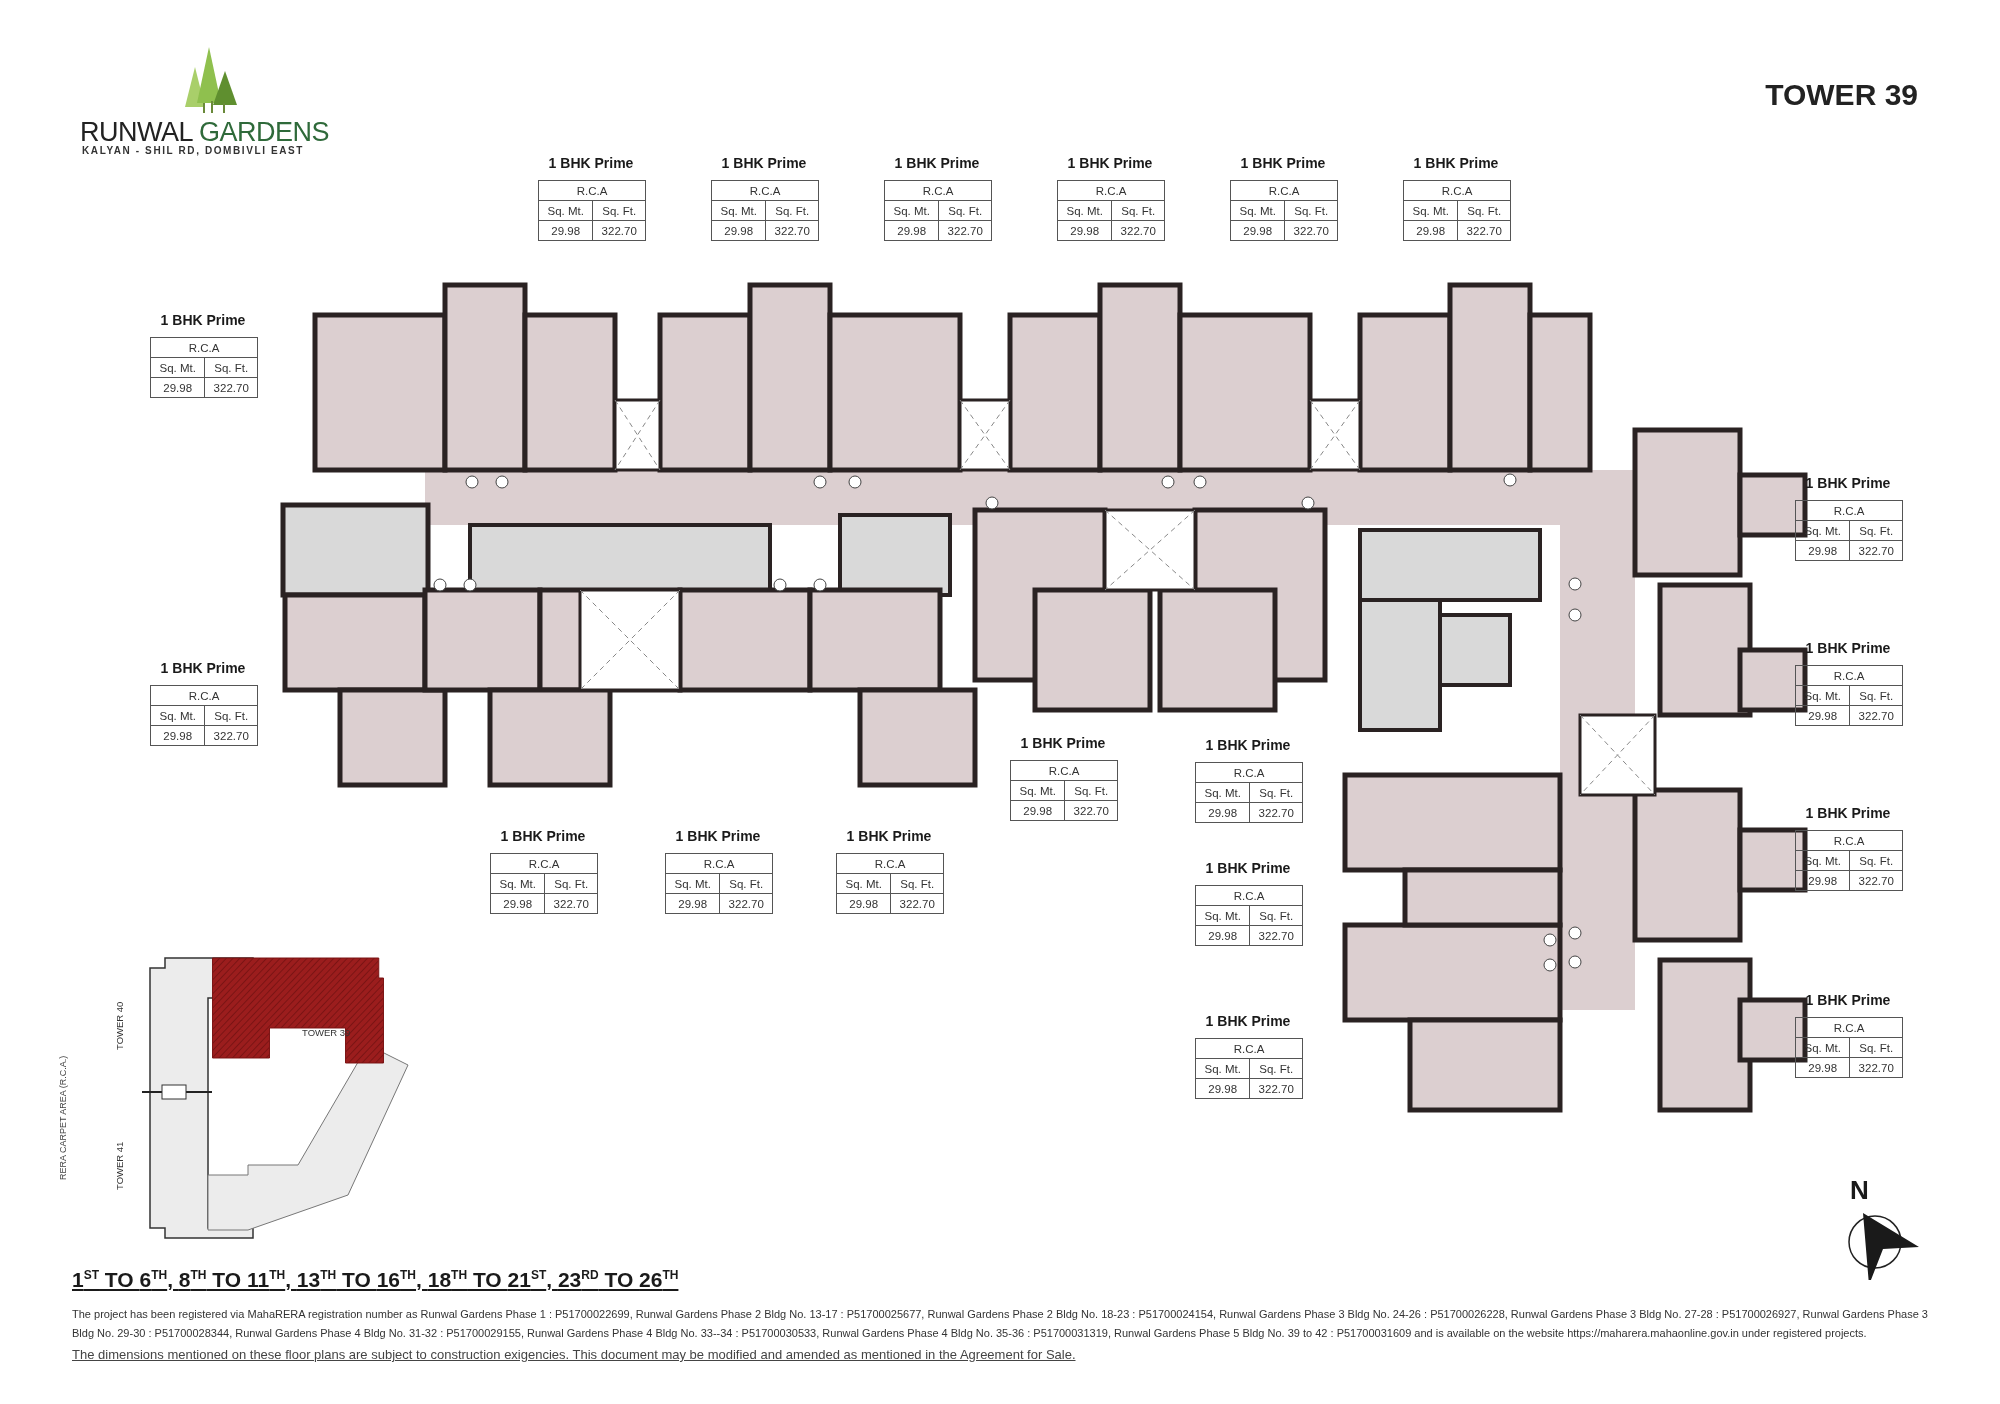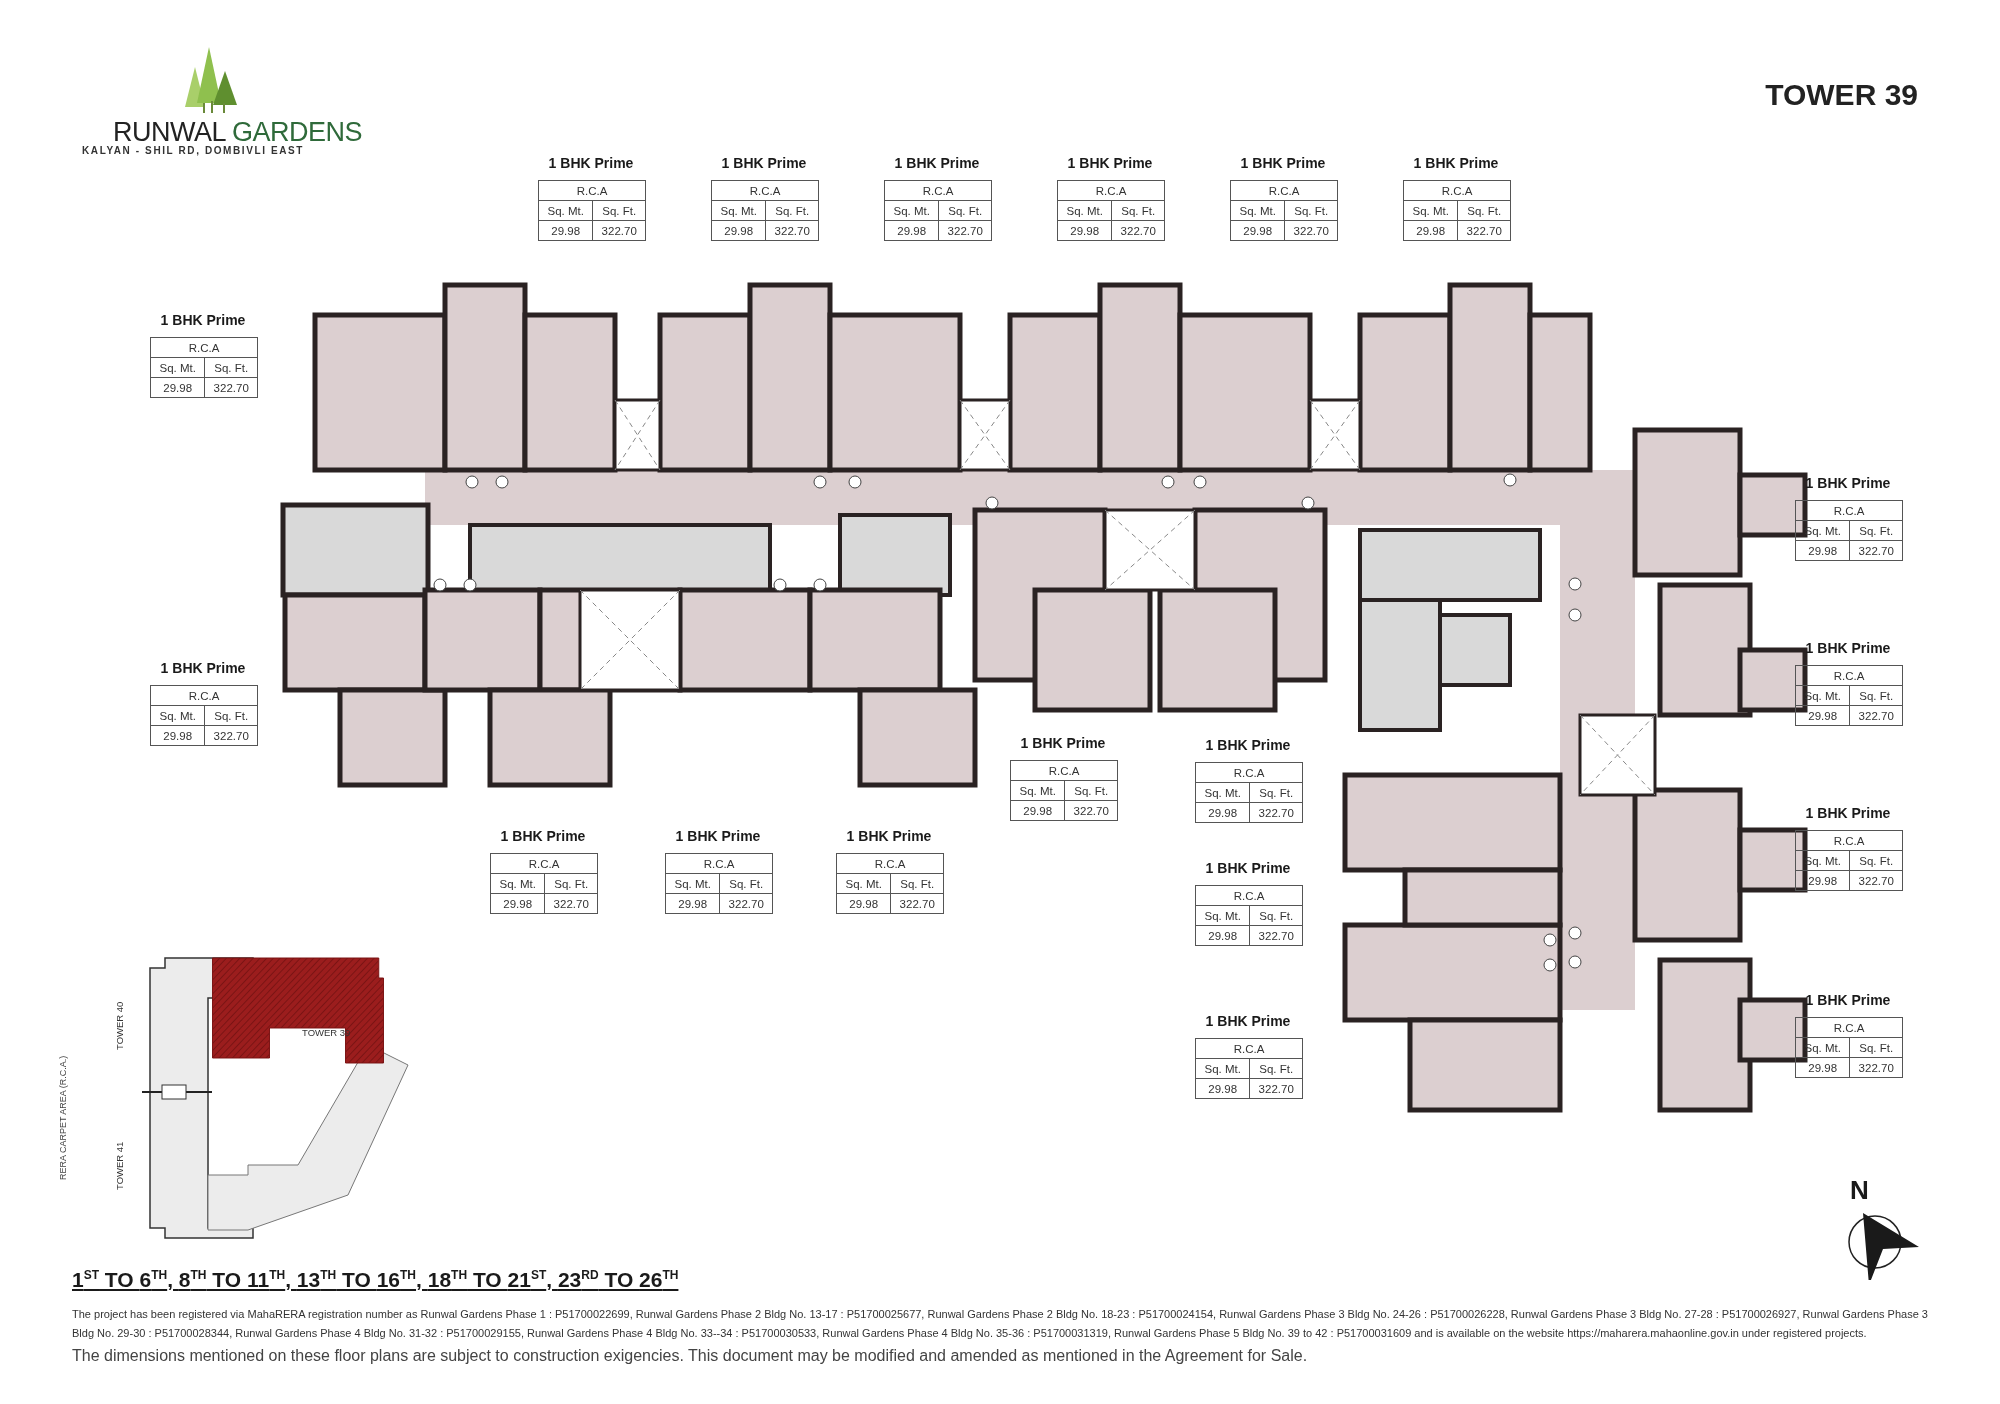--- a/index.html
+++ b/index.html
@@ -1,36 +1,36 @@
 <!DOCTYPE html>
 <html><head>
 <meta charset="utf-8">
 <style>
   html,body{margin:0;padding:0;background:#fff;}
   body{width:2000px;height:1404px;position:relative;overflow:hidden;font-family:"Liberation Sans",sans-serif;color:#1a1a1a;}
   .abs{position:absolute;}
   
   .logo{left:70px;top:45px;width:300px;height:125px;}
   .logo-name{position:absolute;left:10px;top:72px;font-size:27px;letter-spacing:-0.5px;white-space:nowrap;}
-  .logo-name .a{color:#222;margin-left:33px;}
+  .logo-name .a{color:#222;}
   .logo-name .b{color:#2f6a3a;}
   .logo-sub{position:absolute;left:12px;top:100px;font-size:10px;font-weight:bold;letter-spacing:1.6px;color:#333;white-space:nowrap;}
   .tower-title{right:82px;top:78px;font-size:30px;font-weight:bold;color:#222;}
   
   .card{position:absolute;width:112px;}
   .card .t{font-size:14px;font-weight:bold;text-align:center;white-space:nowrap;margin-bottom:9px;margin-left:-6px;}
   .card table{border-collapse:collapse;width:108px;font-size:11.5px;color:#333;}
   .card td{border:1px solid #555;text-align:center;height:19px;padding:0;}
   
   .plan{left:270px;top:270px;width:1550px;height:870px;}
   
   .floors{left:72px;top:1268px;font-size:21px;font-weight:bold;color:#1a1a1a;white-space:nowrap;text-decoration:underline;}
   .floors sup{font-size:12px;}
   .reg{left:72px;top:1305px;width:1870px;font-size:11px;line-height:19px;color:#333;}
-  .disc{left:72px;top:1347px;font-size:16px;color:#444;white-space:nowrap;}
+  .disc{left:72px;top:1347px;font-size:13px;color:#444;white-space:nowrap;text-decoration:underline;}
   .keyplan{left:70px;top:950px;width:360px;height:290px;}
   .north{left:1840px;top:1175px;width:90px;height:105px;}
 </style>
 </head>
 <body>
 
 <div class="abs logo">
   <svg class="abs" style="left:105px;top:0" width="70" height="70">
     <polygon points="10,62 20,22 30,62" fill="#a9cf6a"></polygon>
     <polygon points="22,58 34,2 46,58" fill="#8fc04e"></polygon>

